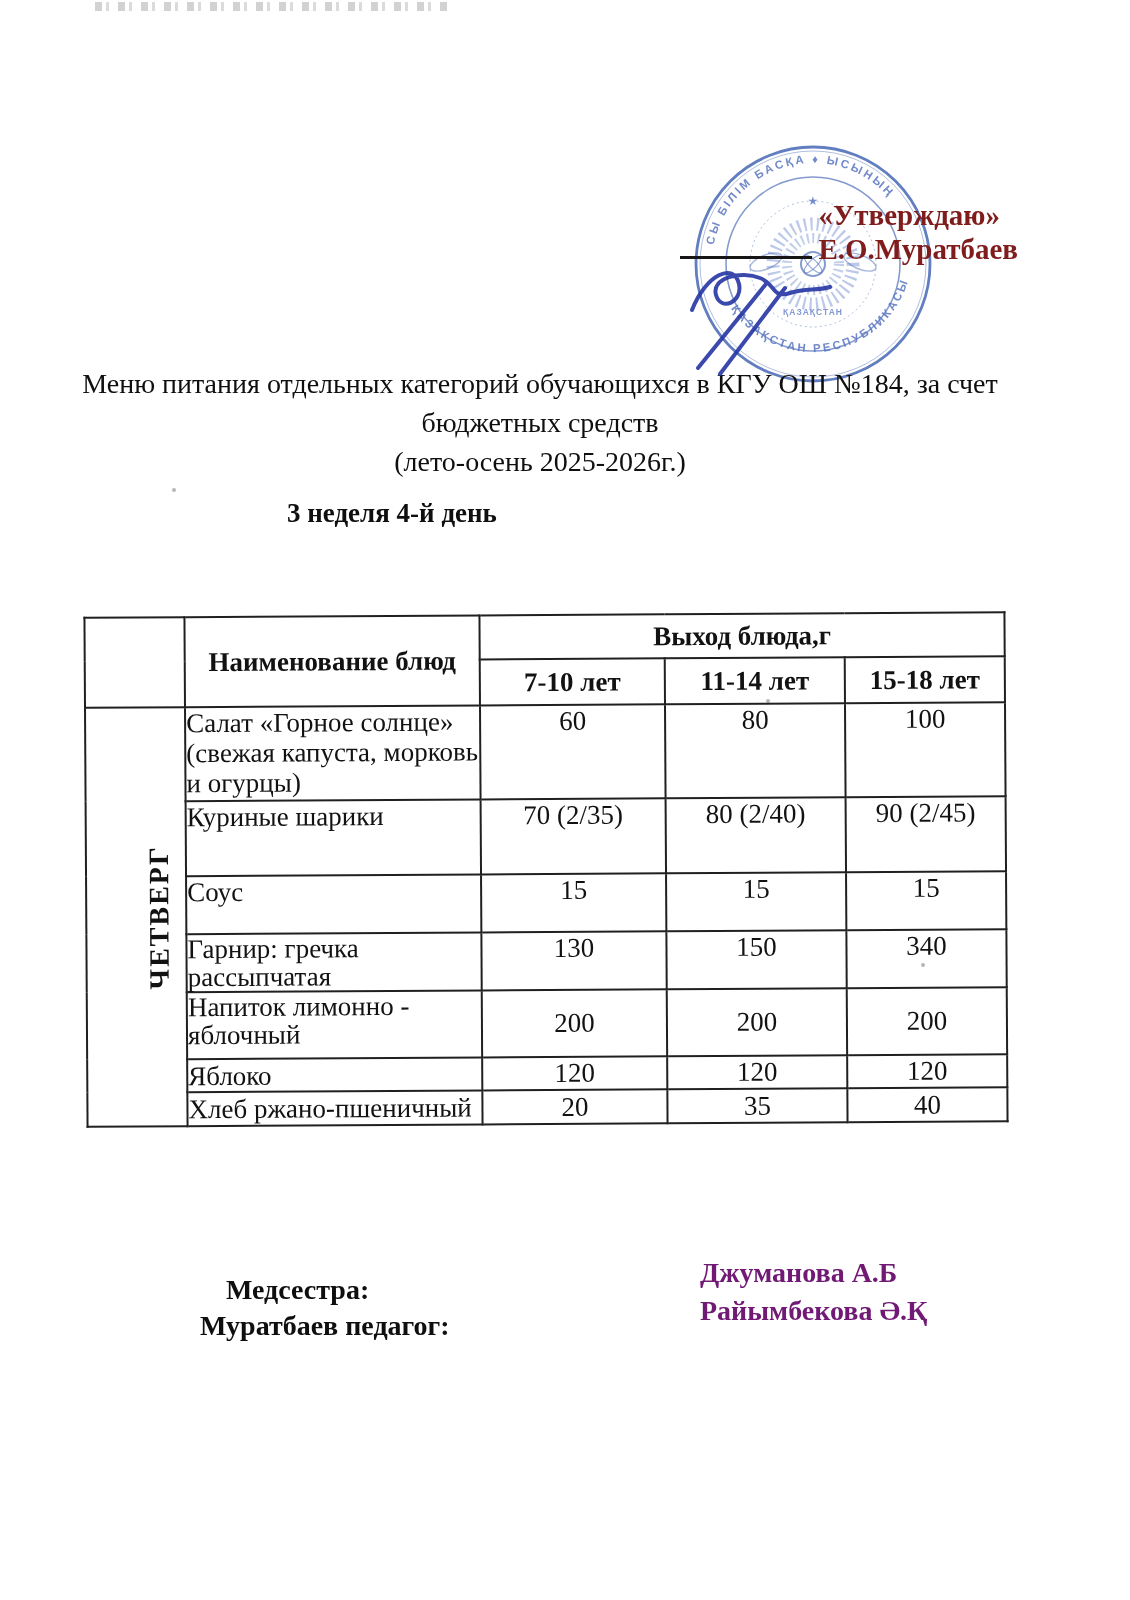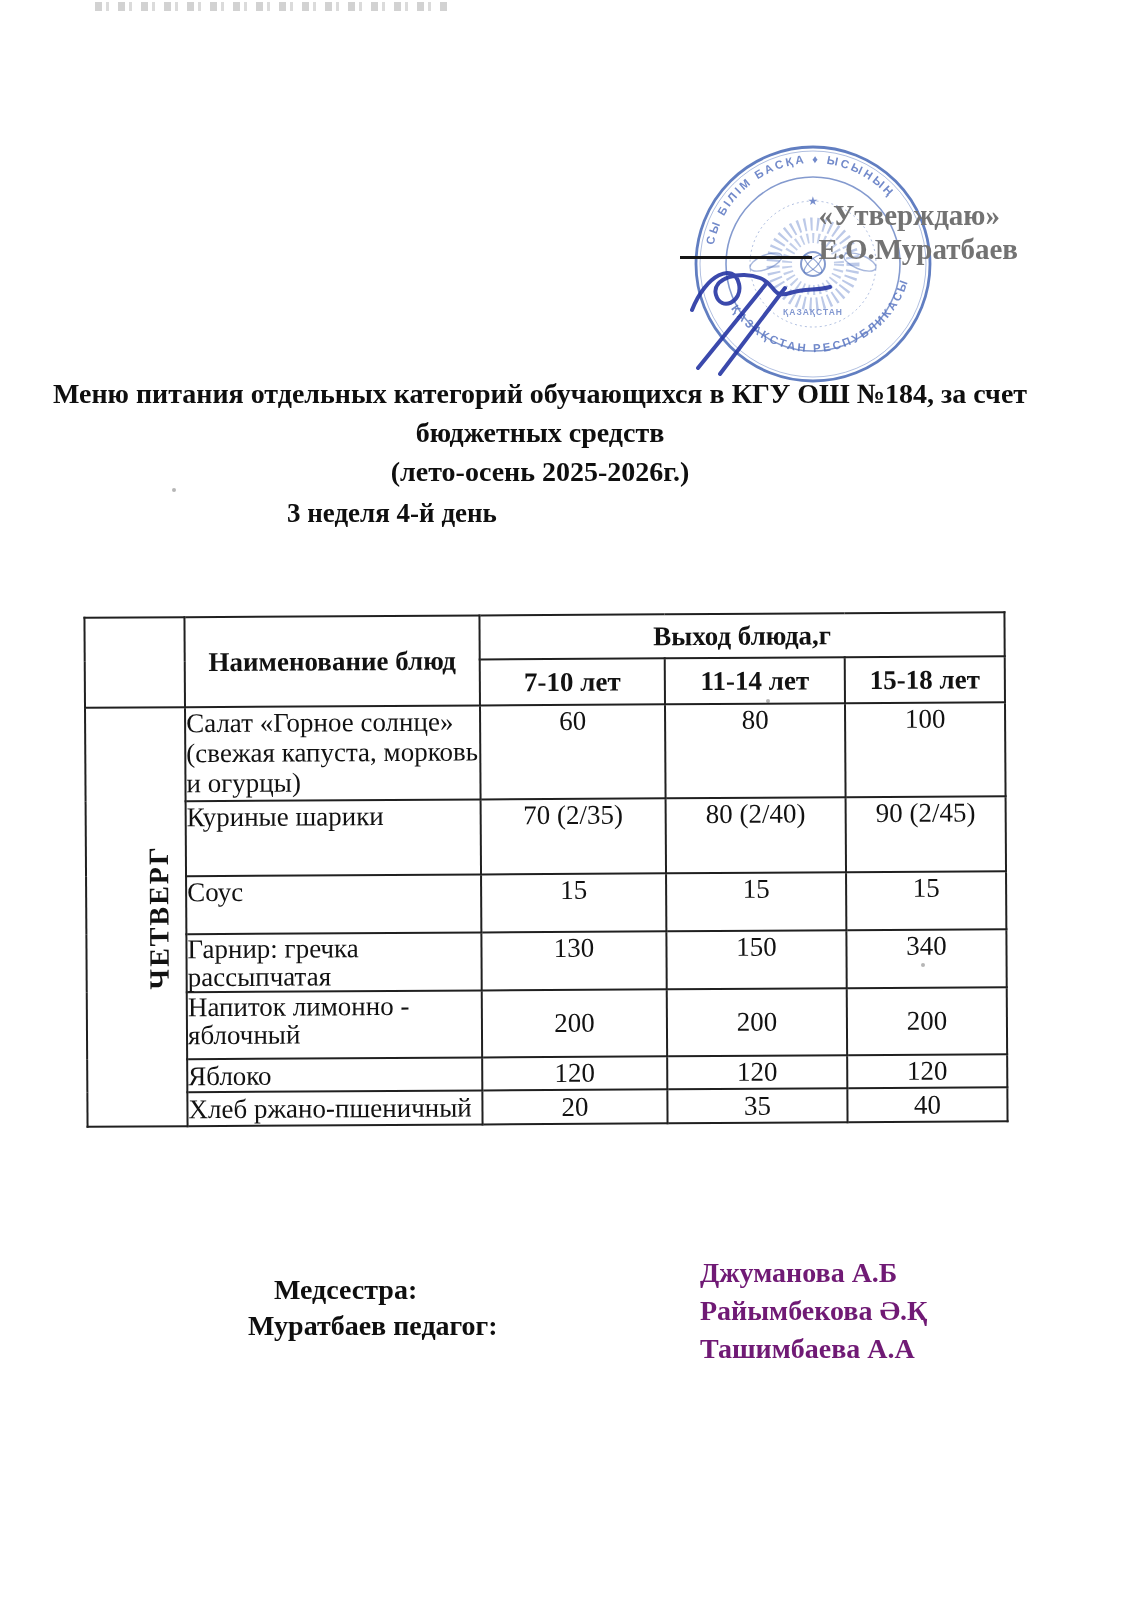--- a/index.html
+++ b/index.html
@@ -20,32 +20,32 @@
 
   
   .stamp{position:absolute;left:688px;top:143px;width:252px;height:248px;
          filter:blur(.4px);opacity:.93;}
   .stamp svg{display:block;}
   .ring-text{font-family:"Liberation Sans","DejaVu Sans",sans-serif;font-weight:bold;}
 
   
   .approval{
     position:absolute;right:112px;top:198px;width:520px;text-align:right;
-    font-weight:bold;font-size:29px;line-height:34px;color:#737373;z-index:3;
+    font-weight:bold;font-size:29px;line-height:34px;color:#7f1d1d;z-index:3;
   }
   .approval .l1{margin-right:18px;}
   .sig-line{display:inline-block;width:132px;height:2px;border-bottom:3px solid #161616;margin-right:6px;vertical-align:baseline;}
 
   
   .signature-svg{position:absolute;left:678px;top:232px;z-index:4;}
 
   
   .title{
-    position:absolute;left:30px;top:374px;width:1020px;text-align:center;
-    font-weight:bold;font-size:28px;line-height:39px;color:#0f0f0f;
+    position:absolute;left:30px;top:364px;width:1020px;text-align:center;
+    font-weight:normal;font-size:28px;line-height:39px;color:#0f0f0f;
   }
   .subtitle{
     position:absolute;left:287px;top:498px;font-weight:bold;font-size:27px;color:#0f0f0f;
   }
 
   
   .menu-table{
     position:absolute;left:85px;top:614px;width:920px;border-collapse:collapse;
     transform:rotate(-.35deg);transform-origin:50% 50%;
     font-size:27px;color:#121212;table-layout:fixed;
@@ -63,21 +63,21 @@
   .val{text-align:center;vertical-align:top;padding-top:2px;}
   .vmid .val{vertical-align:middle;padding-top:0;}
   .r0{height:94px;} .r1{height:75px;} .r2{height:58px;} .r3{height:58px;}
   .r4{height:67px;} .r5{height:33px;} .r6{height:34px;}
   .r3 .dish,.r4 .dish{line-height:28px;}
   .r5 .dish,.r6 .dish{line-height:28px;vertical-align:middle;}
 
   
   .roles{
     position:absolute;left:200px;top:1272px;font-weight:bold;font-size:28px;
-    line-height:36px;color:#0f0f0f;margin-left:48px;
+    line-height:36px;color:#0f0f0f;
   }
   .roles .role-first{padding-left:26px;}
   .names{
     position:absolute;left:700px;top:1254px;font-weight:bold;font-size:28px;
     line-height:38px;color:#701a75;
   }
 </style>
 </head>
 <body>
 
@@ -210,16 +210,15 @@
     </tbody>
   </table>
 
   <div class="roles">
     <div class="role-first">Медсестра:</div>
     <div>Муратбаев педагог:</div>
   </div>
   <div class="names">
     <div>Джуманова А.Б</div>
     <div>Райымбекова Ә.Қ</div>
-    <div>Ташимбаева А.А</div>
   </div>
 
 </div>
 
 </body></html>

